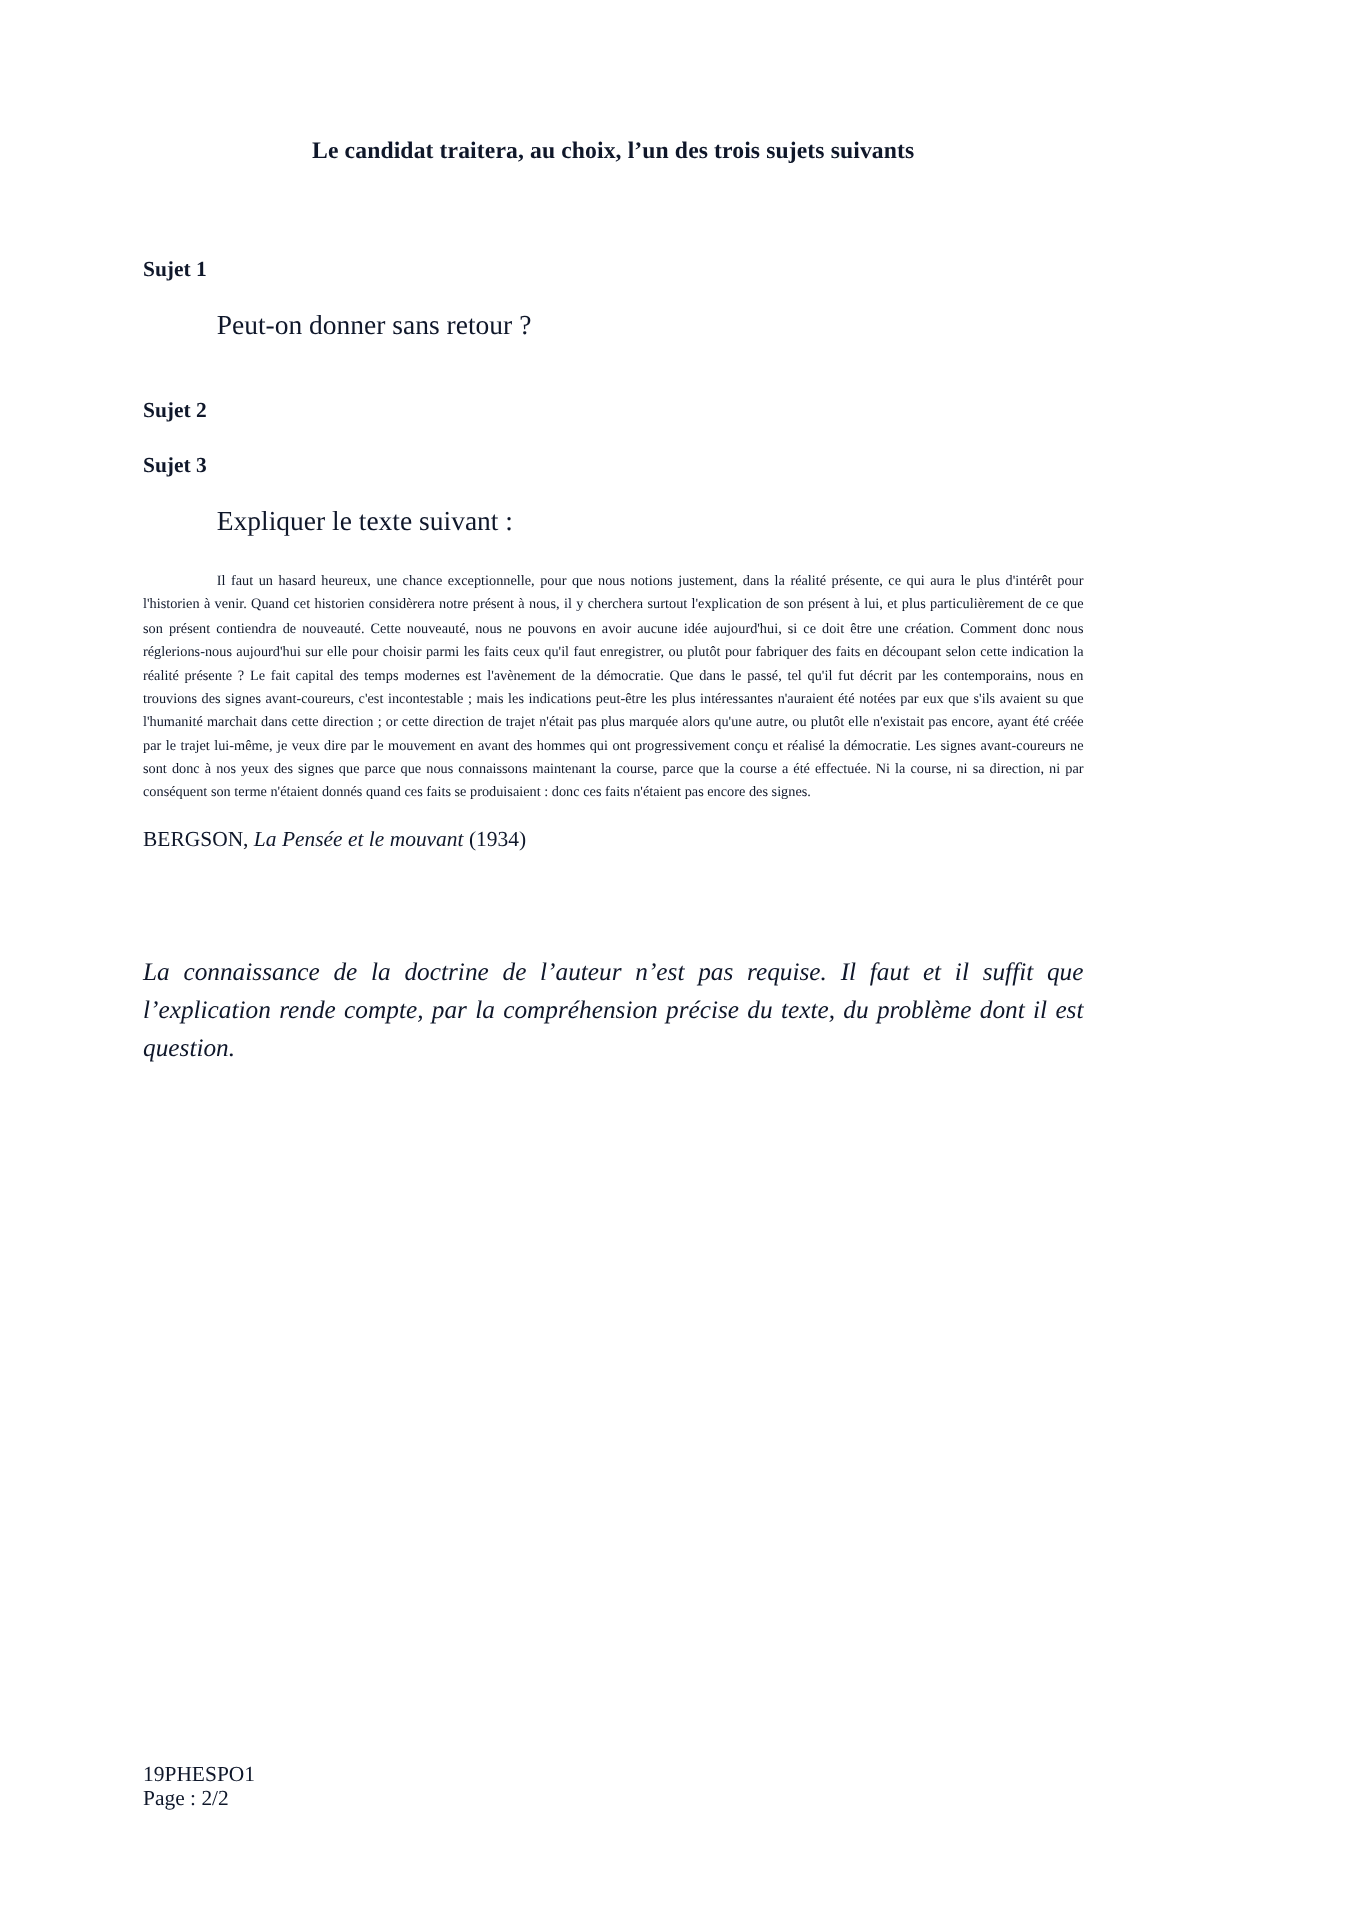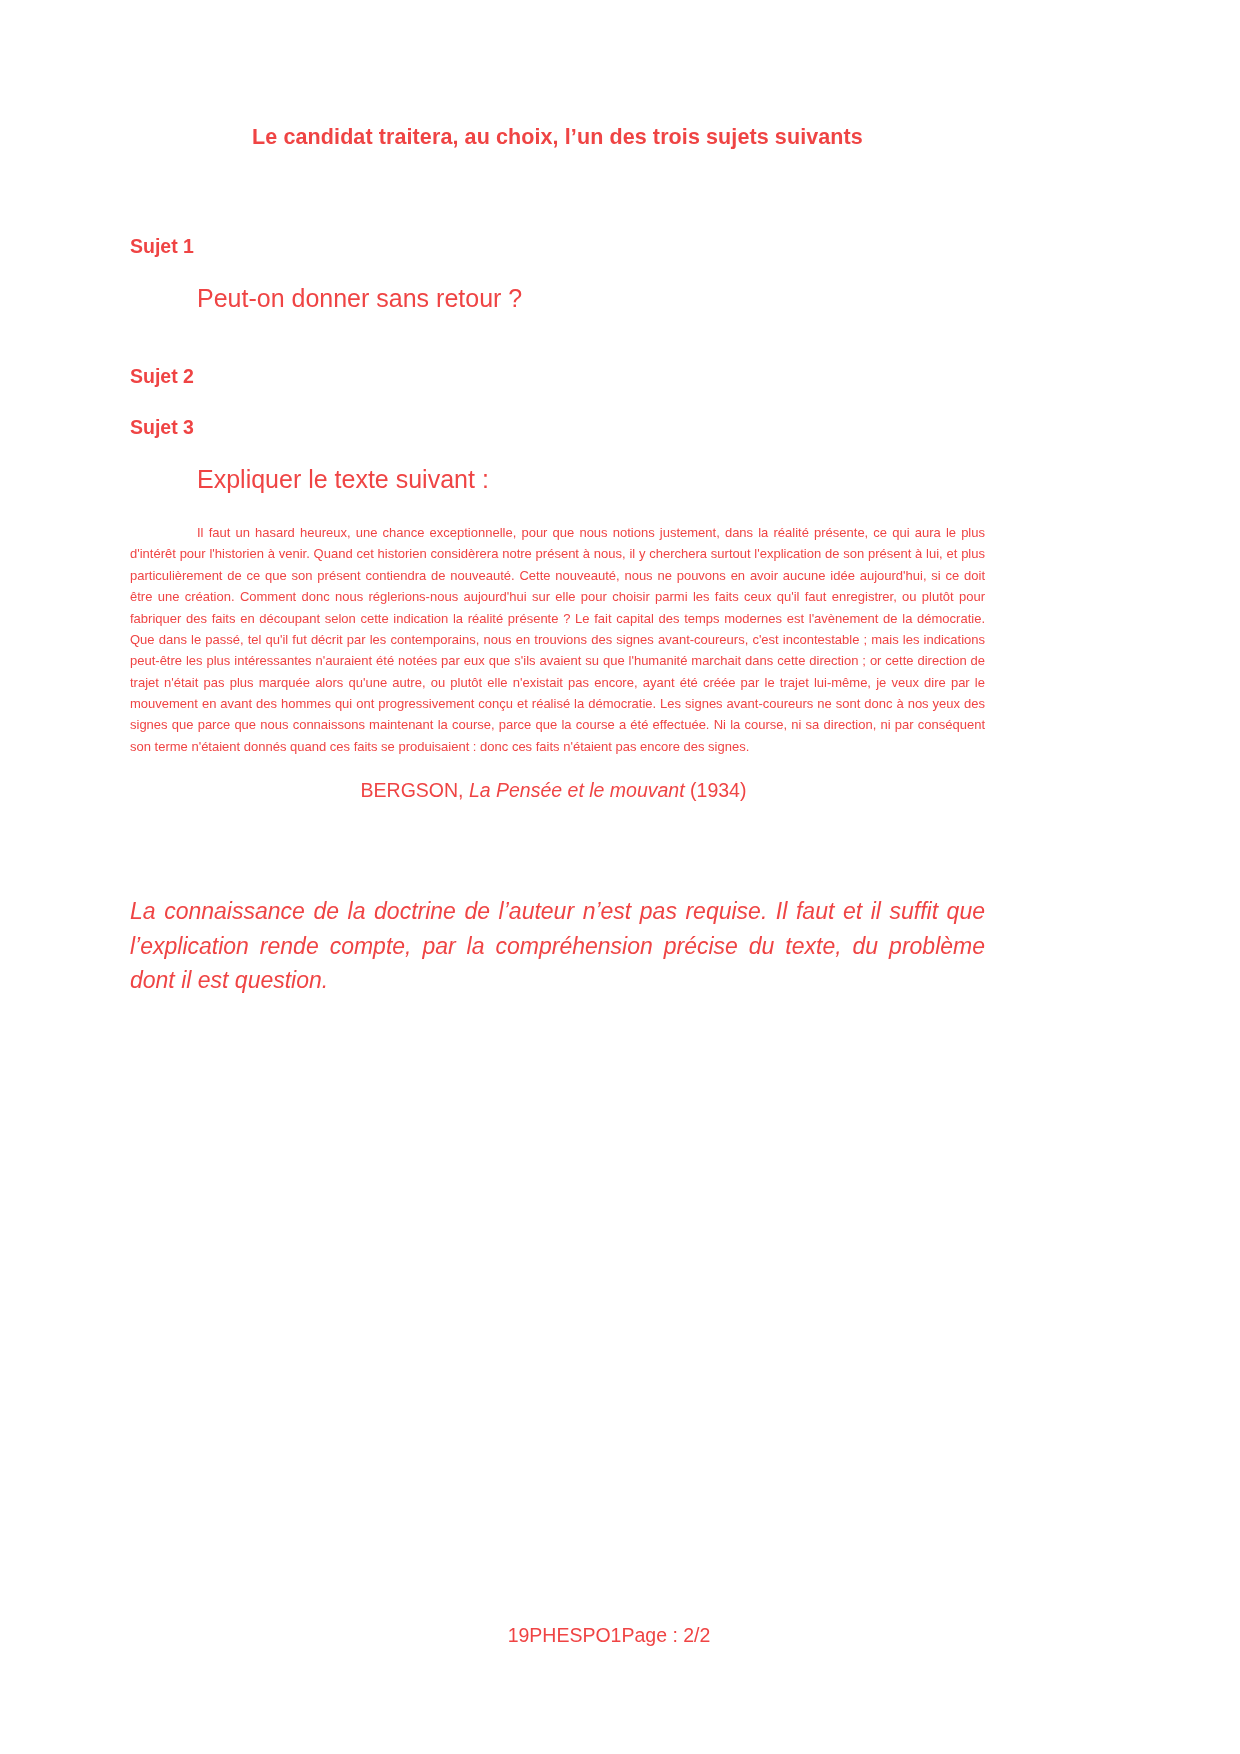--- a/index.html
+++ b/index.html
@@ -5,22 +5,22 @@
   html, body {
     margin: 0;
     padding: 0;
     background: #ffffff;
   }
   .page {
     position: relative;
     width: 1240px;
     height: 1754px;
     background: #ffffff;
-    font-family: Liberation Sans, sans-serif;
-    color: #ef4444;
+    font-family: Liberation Serif, serif;
+    color: #0f172a;
     box-sizing: border-box;
   }
   .content {
     position: absolute;
     left: 130px;
     top: 0;
     width: 855px;
   }
   .doc-title {
     margin-top: 125px;
@@ -49,42 +49,43 @@
     line-height: 1.645;
     text-align: justify;
     text-justify: inter-word;
     margin-top: 28px;
     text-indent: 67px;
     hyphens: none;
   }
 
   .attribution {
     font-size: 19.5px;
-    text-align: center;
+    text-align: left;
     margin-top: 22px;
     padding-right: 8px;
   }
   .attribution .work { font-style: italic; }
 
   .note {
     font-size: 23px;
     font-style: italic;
     line-height: 1.5;
     text-align: justify;
     margin-top: 92px;
   }
 
   .footer {
     position: absolute;
     left: 130px;
     right: 130px;
     bottom: 107px;
     display: flex;
-    justify-content: center;
+    justify-content: space-between;
     font-size: 19.5px;
+    flex-direction: column;
   }
   .footer .page-num { padding-right: 22px; }
 </style>
 </head>
 <body>
 
 <div class="page">
   <div class="content">
 
     <div class="doc-title">Le candidat traitera, au choix, l’un des trois sujets suivants</div>

